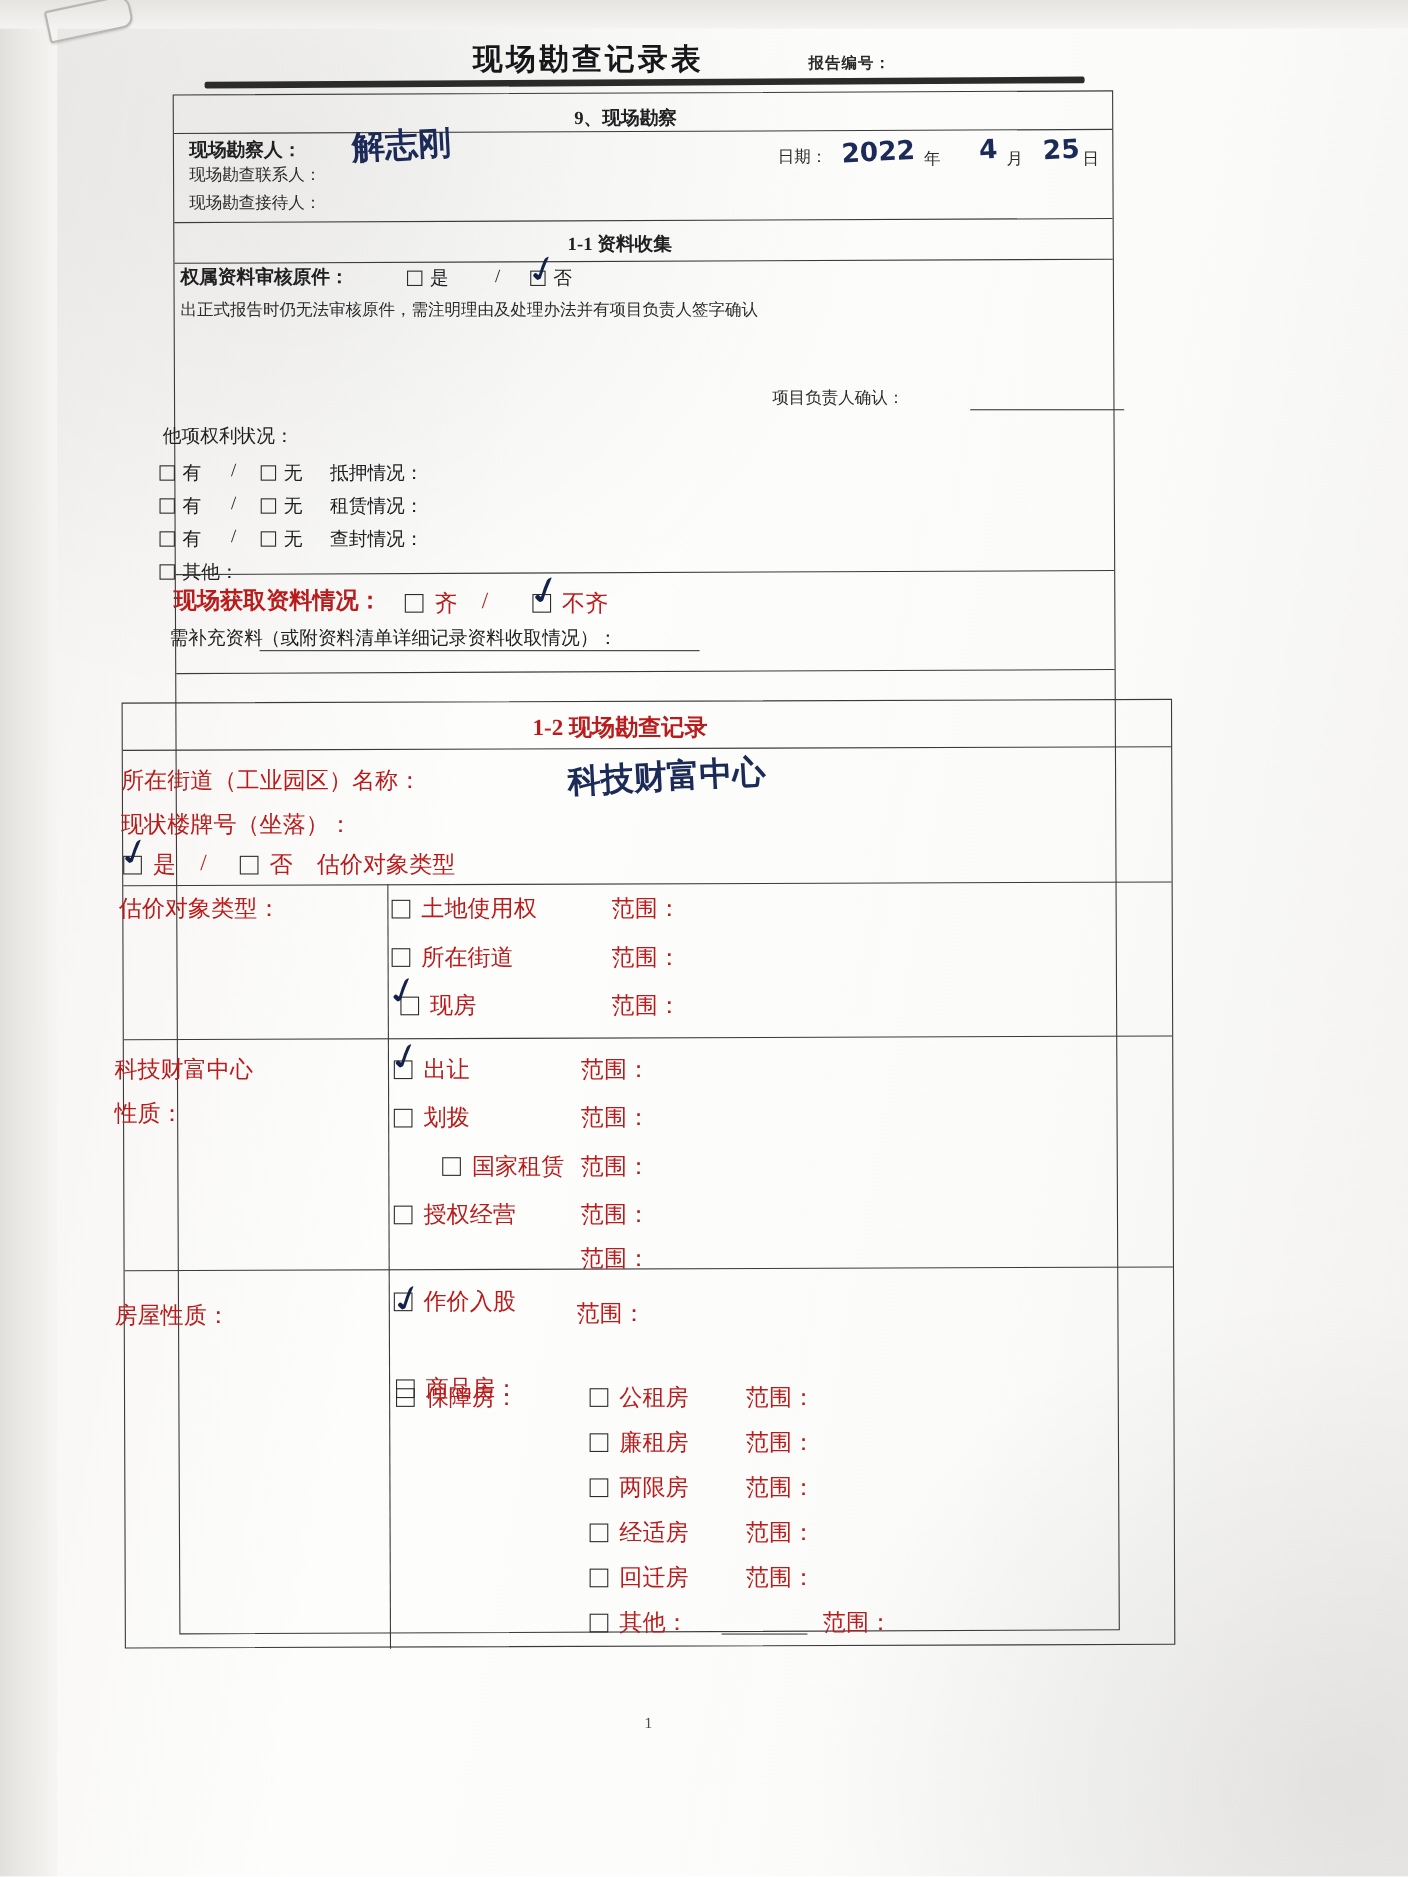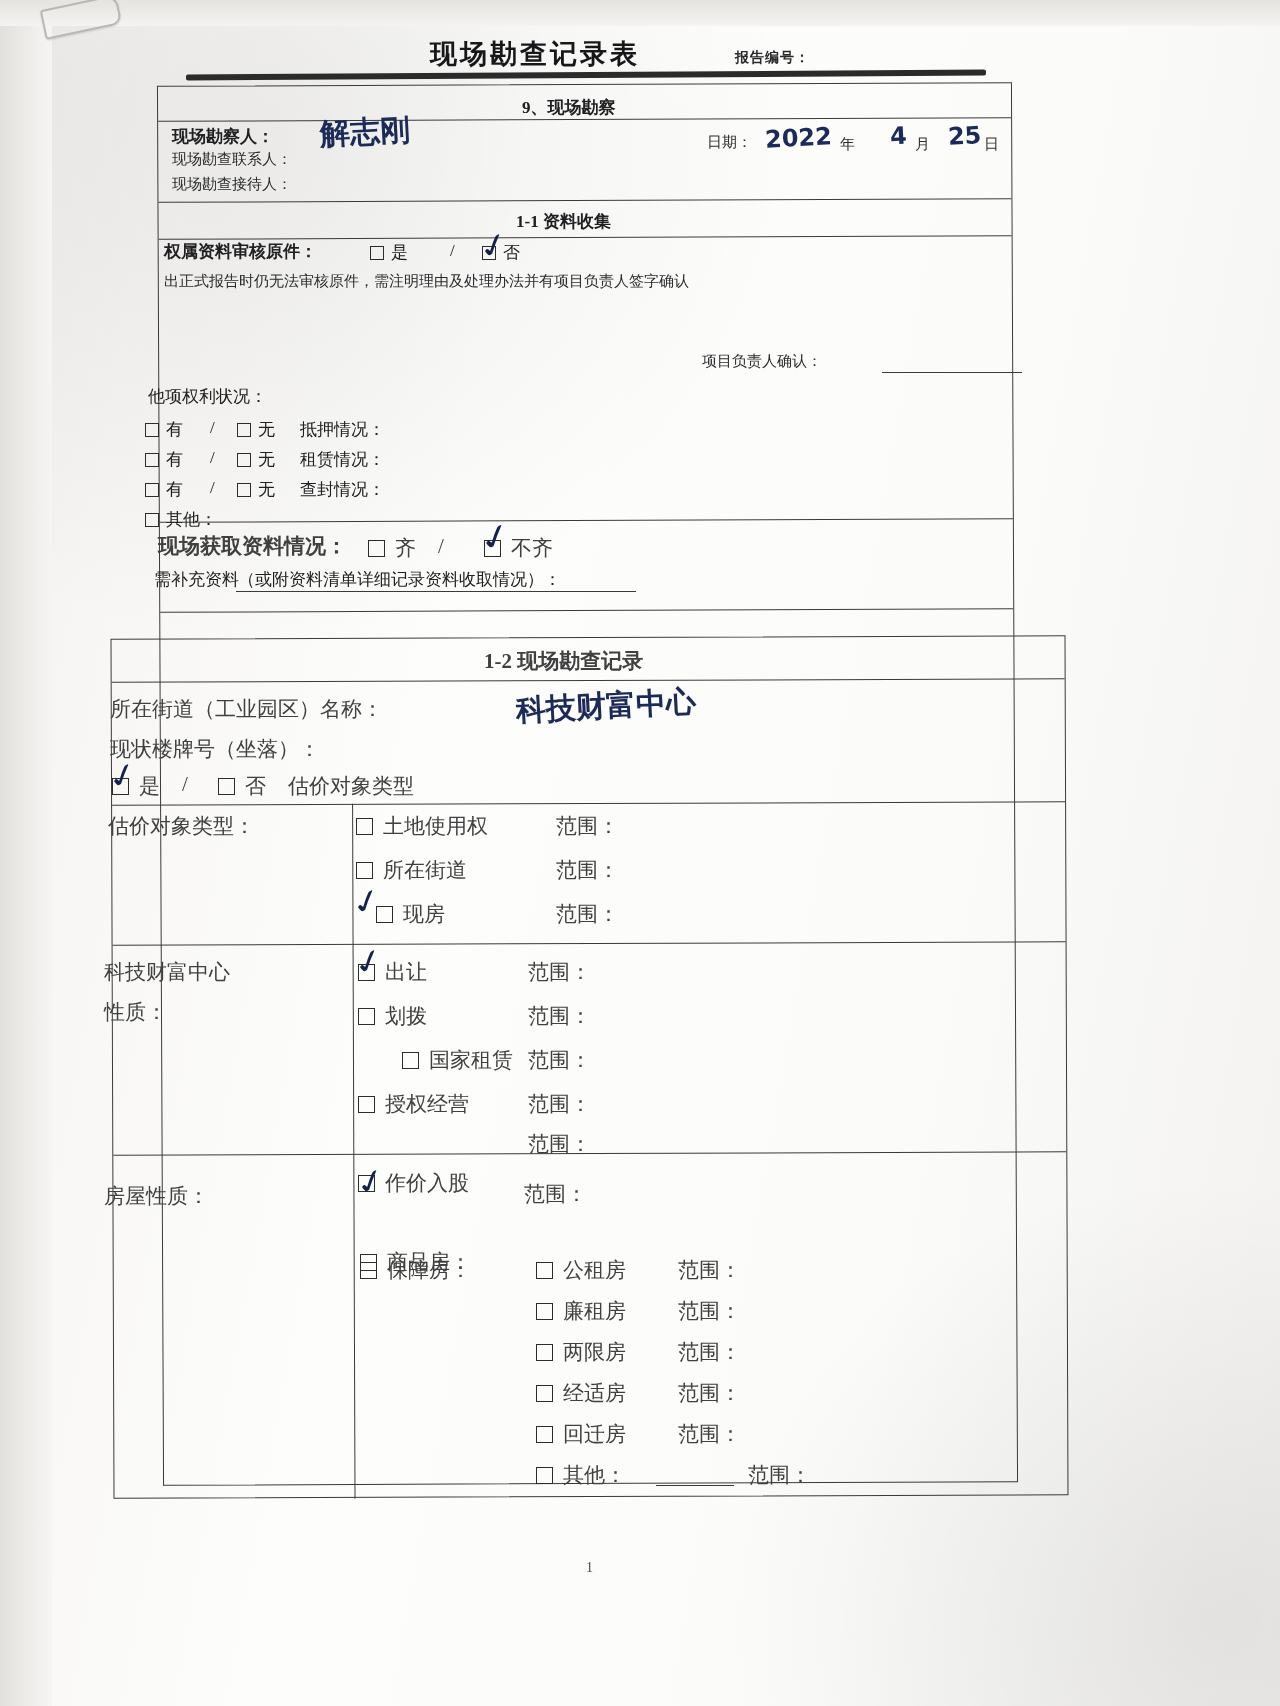--- a/index.html
+++ b/index.html
@@ -96,21 +96,21 @@
     height: 1.4px;
   }
   .vline {
     position: absolute;
     background: #3a3a3a;
     width: 1.4px;
   }
 
   .t-small { font-size: 15px; color: #2b2b2d; }
   .t-mid   { font-size: 17px; color: #202022; }
-  .t-big   { font-size: 21px; color: #404040; }
+  .t-big   { font-size: 21px; color: #b91c1c; }
   .bold    { font-weight: 700; }
 
   .cell { position: absolute; white-space: nowrap; }
 
   
   .cb {
     display: inline-block;
     width: 14px; height: 14px;
     border: 1.5px solid #2c2c2c;
     vertical-align: -2px;
@@ -251,21 +251,21 @@
 <div class="tick" style="left:110px; top:758px; font-size:30px;">✓</div>
 
 <div class="cell t-big" style="left:108px; top:812px;">估价对象类型：</div>
 
 <span class="cell t-big" style="left:356px; top:812px;"><span class="cb cb-lg"></span><span>土地使用权</span></span>
 <div class="cell t-big" style="left:556px; top:812px;">范围：</div>
 
 <span class="cell t-big" style="left:356px; top:856px;"><span class="cb cb-lg"></span><span>所在街道</span></span>
 <div class="cell t-big" style="left:556px; top:856px;">范围：</div>
 
-<span class="cell t-big" style="left:376px; top:900px;"><span class="cb cb-lg"></span><span>现房</span></span>
+<span class="cell t-big" style="left:364px; top:900px;"><span class="cb cb-lg"></span><span>现房</span></span>
 <div class="cell t-big" style="left:556px; top:900px;">范围：</div>
 <div class="tick" style="left:354px; top:884px; font-size:30px;">✓</div>
 
 <div class="cell t-big" style="left:104px; top:958px;">科技财富中心</div>
 <div class="cell t-big" style="left:104px; top:998px;">性质：</div>
 
 <span class="cell t-big" style="left:358px; top:958px;"><span class="cb cb-lg"></span><span>出让</span></span>
 <div class="cell t-big" style="left:528px; top:958px;">范围：</div>
 <div class="tick" style="left:356px; top:944px; font-size:30px;">✓</div>
 

